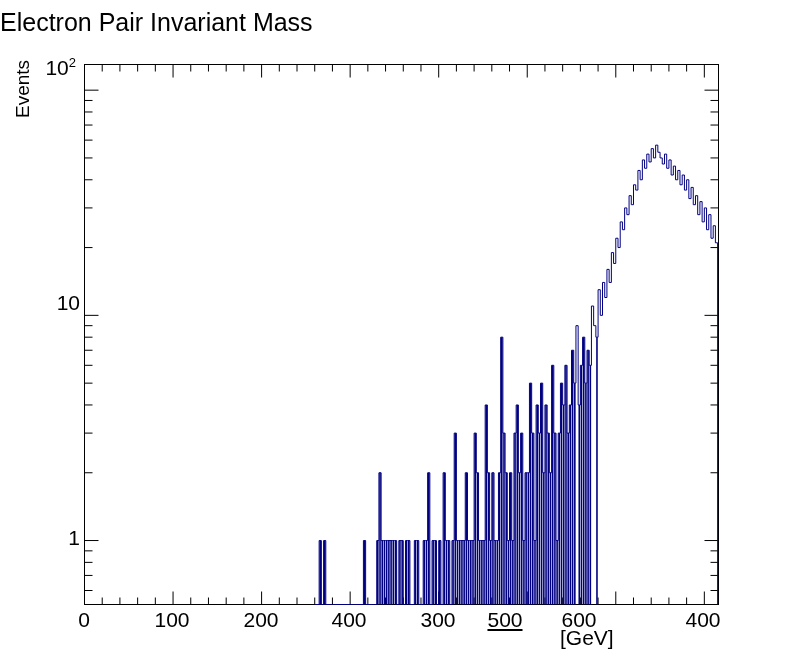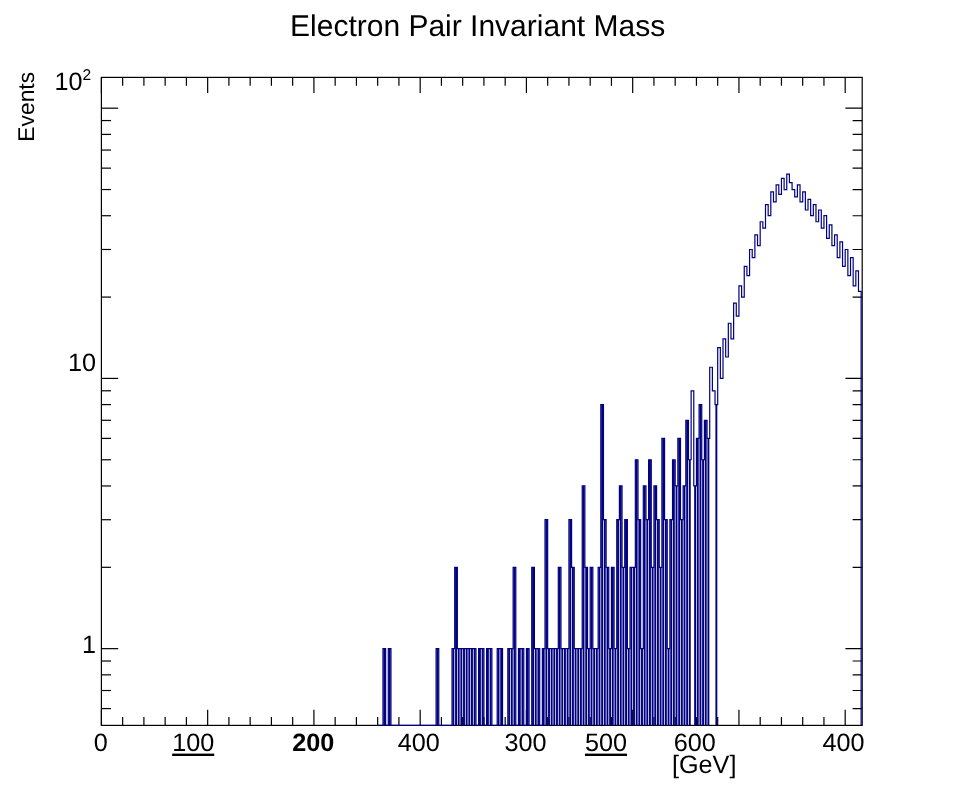--- a/index.html
+++ b/index.html
@@ -1,19 +1,19 @@
 <!DOCTYPE html>
 <html><head>
 <meta charset="utf-8">
 <style>
   html,body{margin:0;padding:0;background:#ffffff;}
   body{width:796px;height:672px;position:relative;overflow:hidden;
        font-family:"Liberation Sans","DejaVu Sans",sans-serif;color:#000;}
   #canvas{position:absolute;left:0;top:0;width:796px;height:672px;}
-  #title{position:absolute;left:0;top:8px;width:796px;text-align:center;
+  #title{position:absolute;left:0;top:8px;width:796px;text-align:left;
          font-size:25px;letter-spacing:0px;color:#000;}
   #ylabel{position:absolute;left:-27px;top:78px;width:100px;text-align:center;
           font-size:19px;transform:rotate(-90deg);transform-origin:50% 50%;color:#000;}
   #xlabel{position:absolute;left:560px;top:626px;width:158px;
           font-size:21px;color:#000;}
   .xtick-label{position:absolute;font-size:21px;text-align:center;color:#000;top:608px;width:70px;}
   .ytick-label{position:absolute;font-size:21px;text-align:right;color:#000;width:54px;}
   .ytick-label sup{font-size:13px;vertical-align:super;}
   svg{display:block;}
 </style>
@@ -25,22 +25,22 @@
   <div id="title">Electron Pair Invariant Mass</div>
 
   <div id="ylabel">Events</div>
   <div id="xlabel">[GeV]</div>
 
   <div class="ytick-label" style="left:26px;top:526px;">1</div>
   <div class="ytick-label" style="left:26px;top:291px;">10</div>
   <div class="ytick-label" style="left:22px;top:55px;"><span>10</span><sup>2</sup></div>
 
   <div class="xtick-label" style="left:49px;">0</div>
-  <div class="xtick-label" style="left:126px;text-decoration:underline;">100</div>
-  <div class="xtick-label" style="left:226px;font-weight:bold;">200</div>
+  <div class="xtick-label" style="left:137px;">100</div>
+  <div class="xtick-label" style="left:226px;">200</div>
   <div class="xtick-label" style="left:314px;">400</div>
   <div class="xtick-label" style="left:403px;">300</div>
   <div class="xtick-label" style="left:470px;text-decoration:underline;">500</div>
   <div class="xtick-label" style="left:544px;">600</div>
   <div class="xtick-label" style="left:668px;">400</div>
 
   <svg id="plot-svg" width="796" height="672" style="position:absolute;left:0;top:0;">
     <g>
       <rect x="84.5" y="64.5" width="634" height="540" fill="none" stroke="#000000" stroke-width="1"></rect>
     </g>

